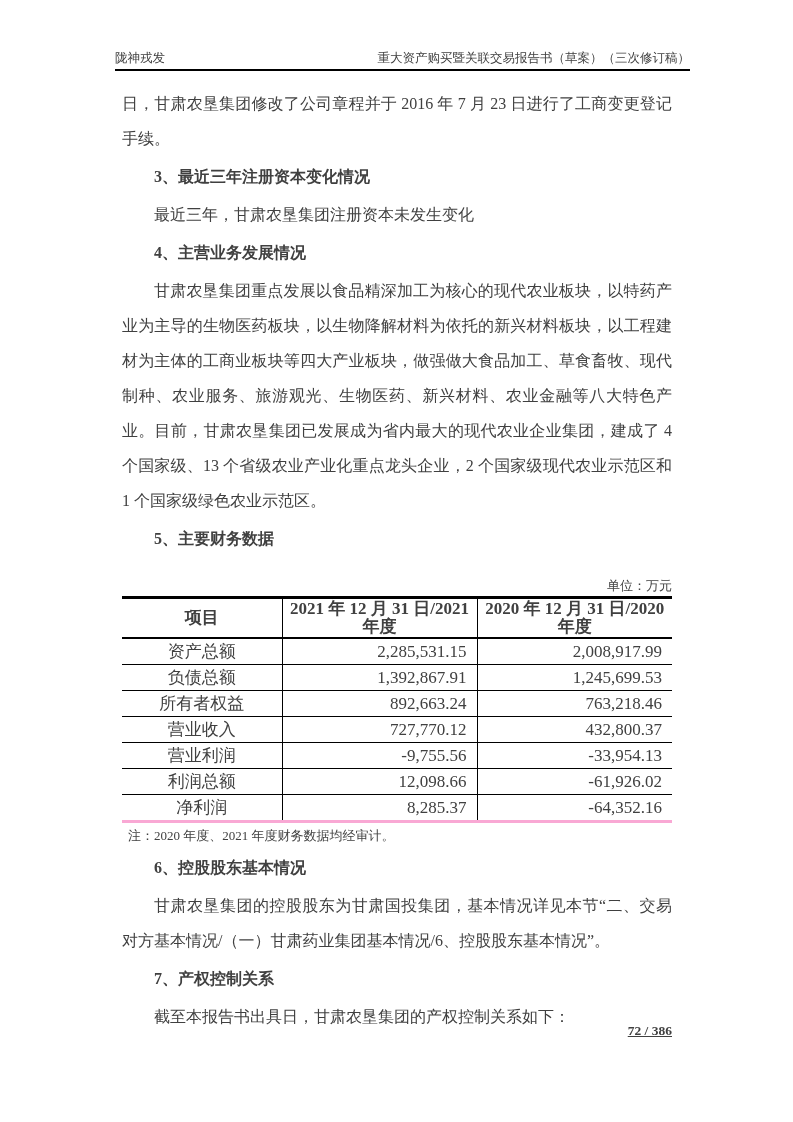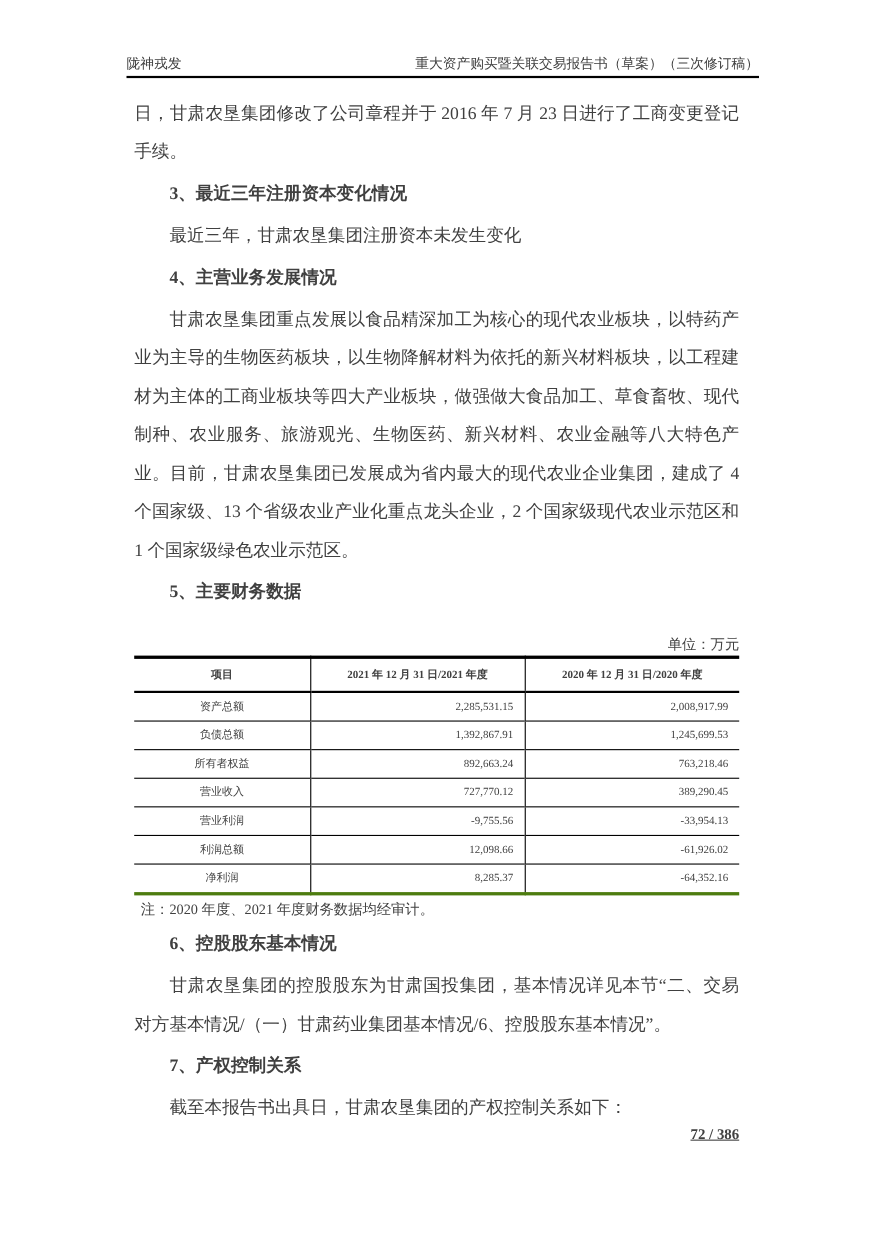--- a/index.html
+++ b/index.html
@@ -52,22 +52,22 @@
     text-align: right;
     font-size: 13px;
     line-height: 20px;
     margin-top: 20px;
   }
   table.fin {
     width: 100%;
     border-collapse: collapse;
     table-layout: fixed;
     border-top: 3px solid #000;
-    border-bottom: 3px solid #4d7c0f;
-    font-size: 10px;
+    border-bottom: 3px solid #f9a8d4;
+    font-size: 17px;
     line-height: 18px;
     text-align: center;
   }
   table.fin col.c1 { width: 160px; }
   table.fin col.c2 { width: 195px; }
   table.fin col.c3 { width: 195px; }
   table.fin th {
     font-weight: bold;
     height: 27px;
     border-bottom: 2px solid #000;
@@ -153,21 +153,21 @@
           <td class="val">1,245,699.53</td>
         </tr>
         <tr>
           <td class="item">所有者权益</td>
           <td class="val">892,663.24</td>
           <td class="val">763,218.46</td>
         </tr>
         <tr>
           <td class="item">营业收入</td>
           <td class="val">727,770.12</td>
-          <td class="val">389,290.45</td>
+          <td class="val">432,800.37</td>
         </tr>
         <tr>
           <td class="item">营业利润</td>
           <td class="val">-9,755.56</td>
           <td class="val">-33,954.13</td>
         </tr>
         <tr>
           <td class="item">利润总额</td>
           <td class="val">12,098.66</td>
           <td class="val">-61,926.02</td>

